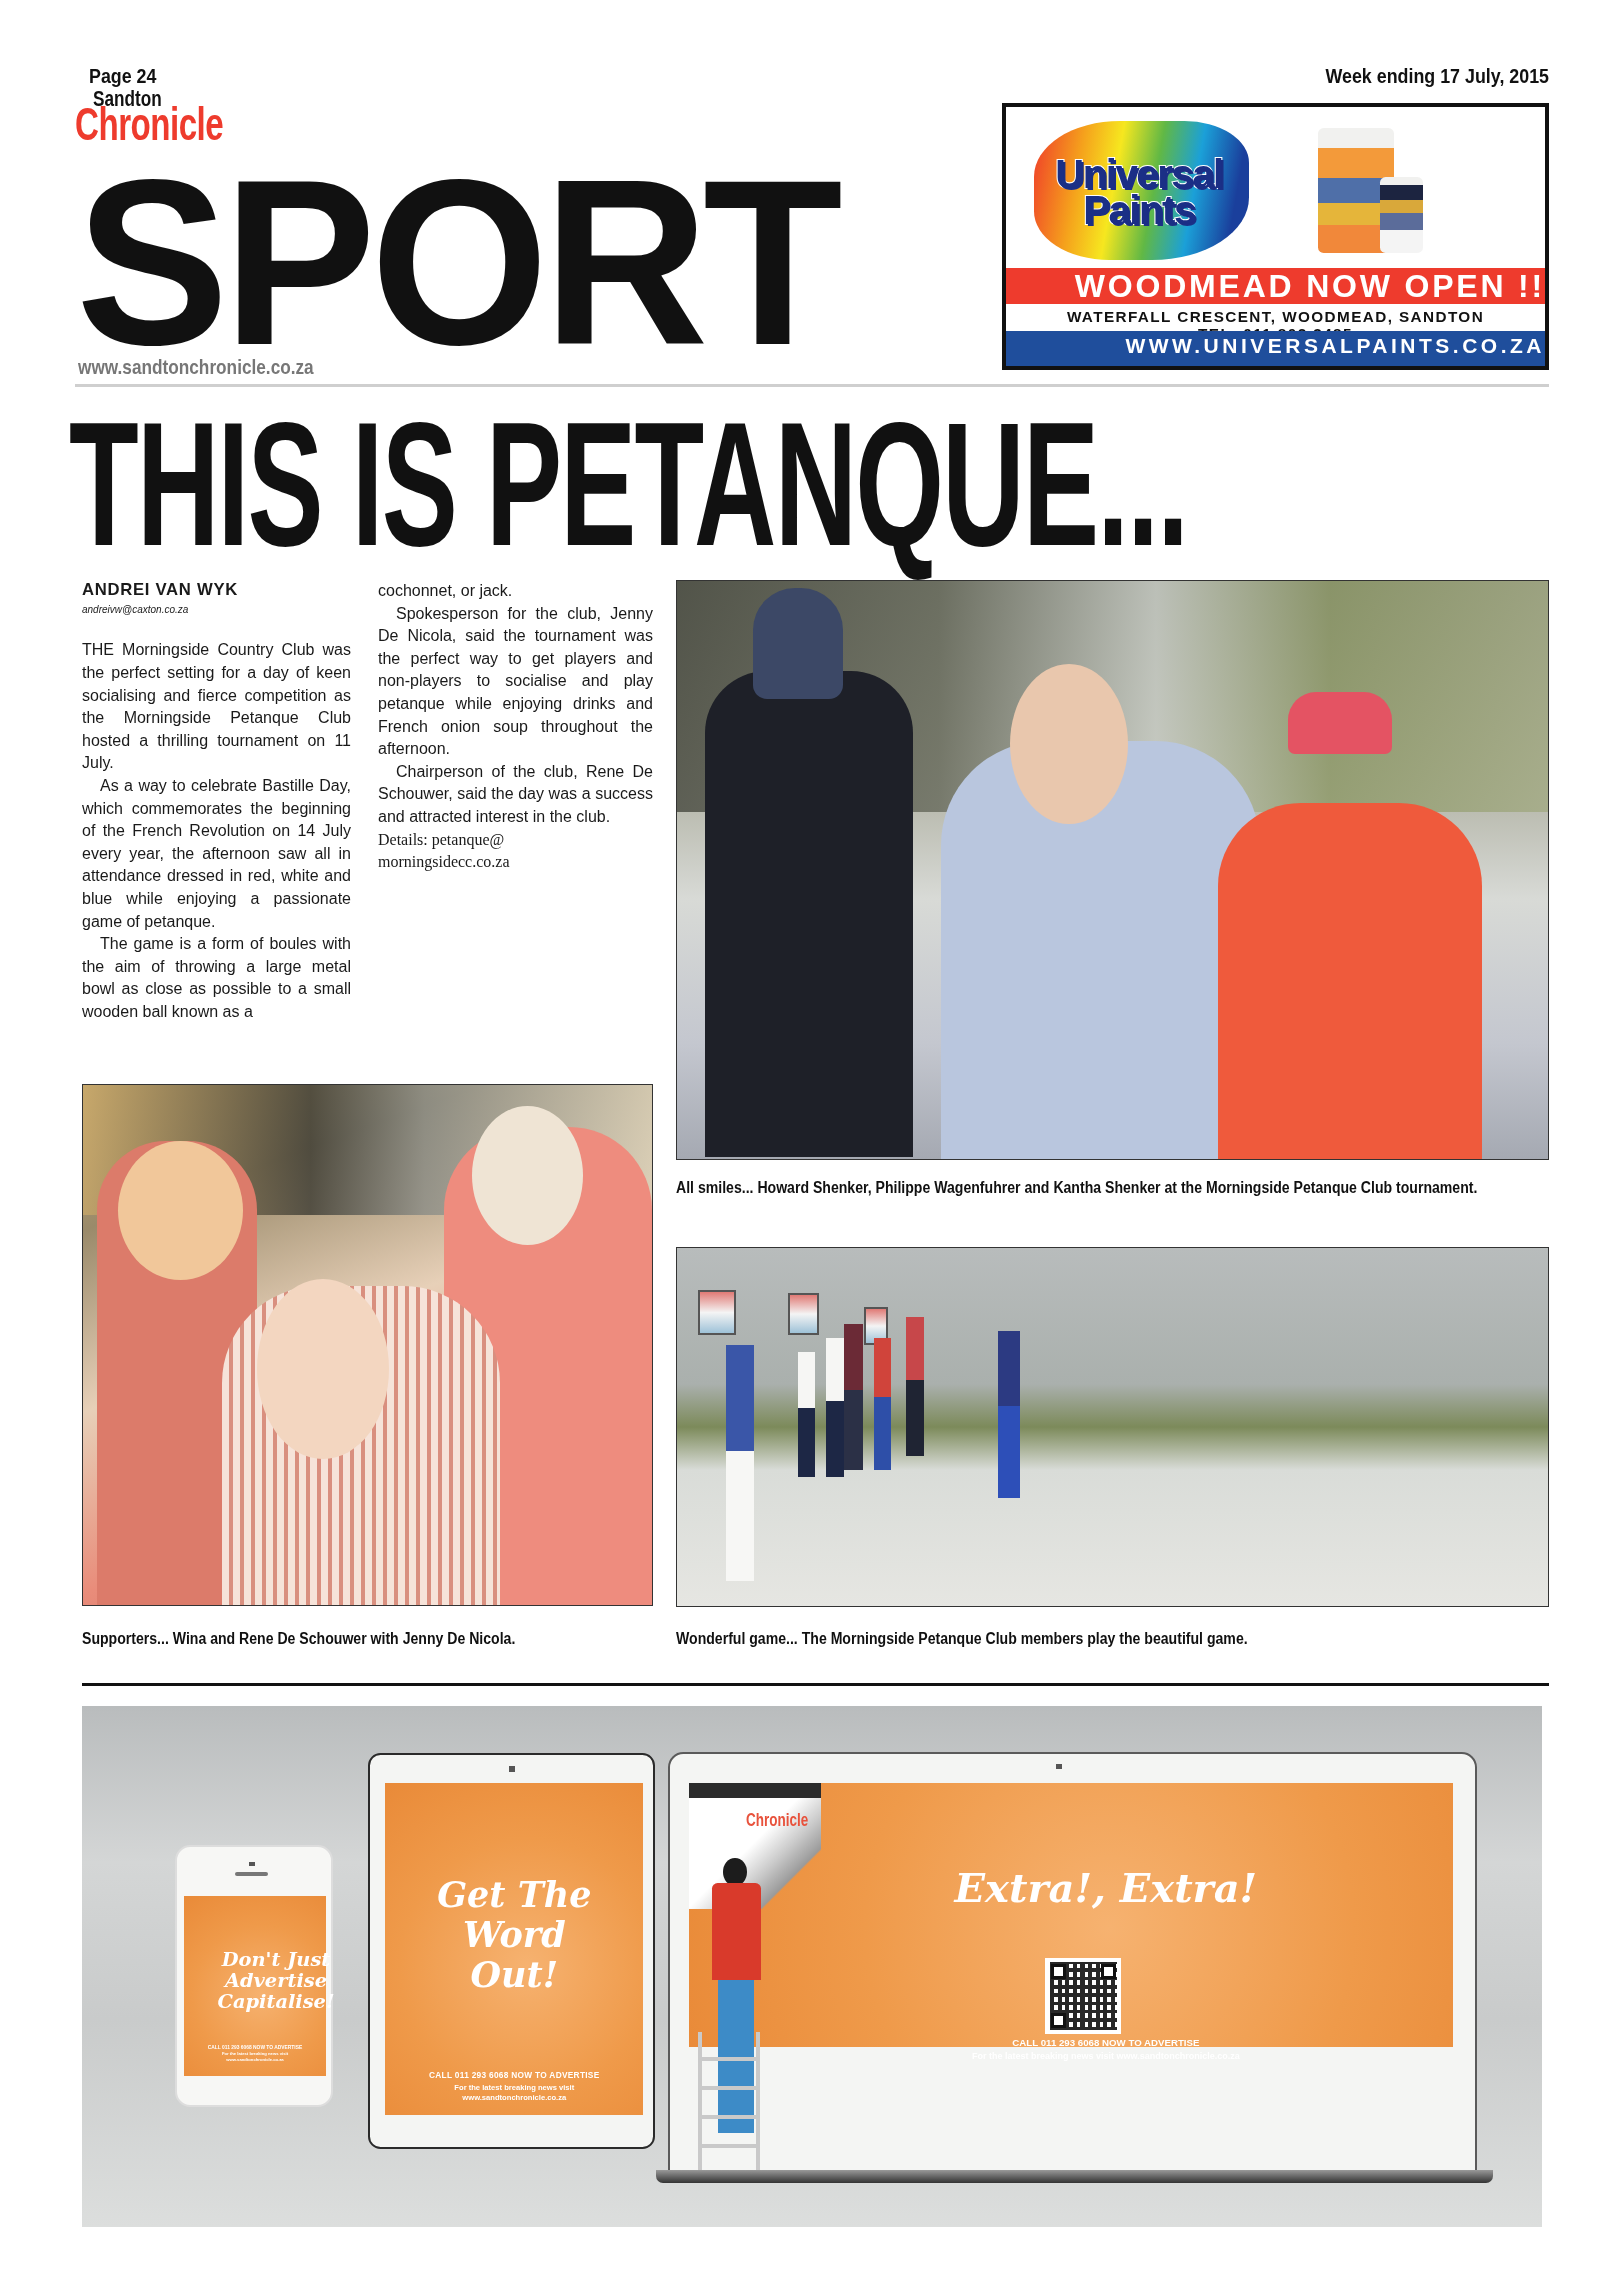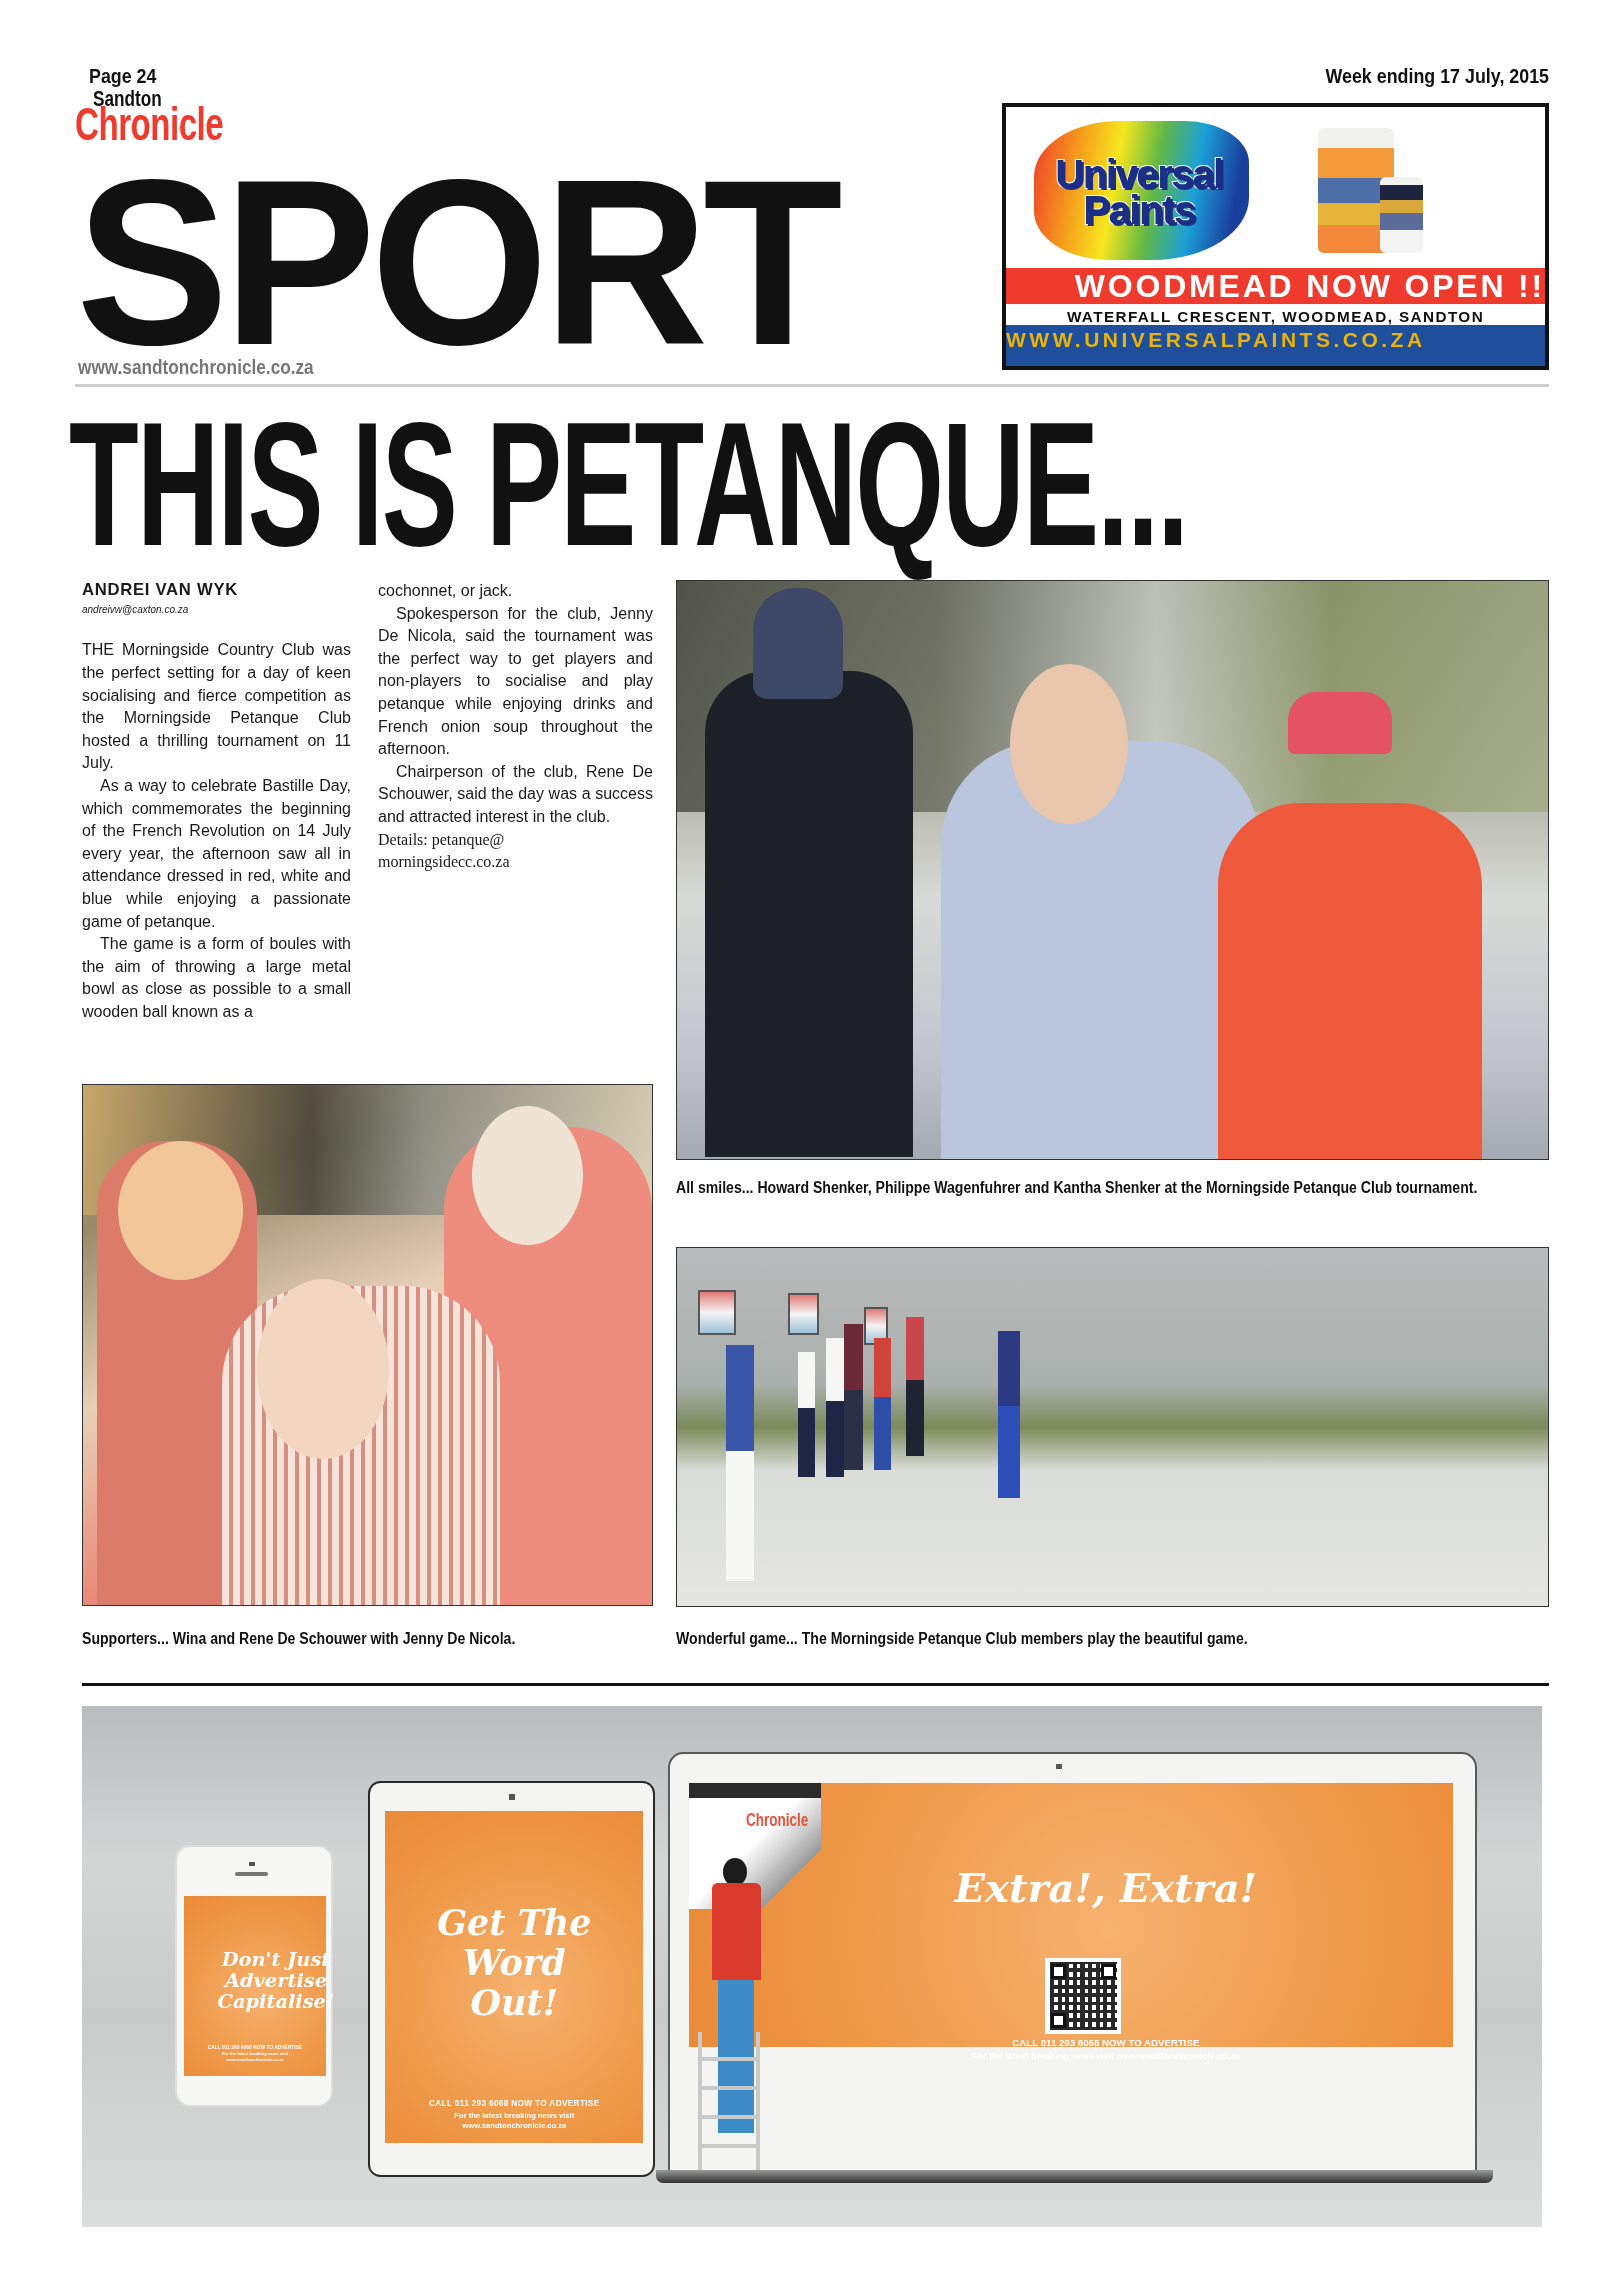--- a/index.html
+++ b/index.html
@@ -21,21 +21,21 @@
   #up-ad { left: 1002px; top: 103px; width: 547px; height: 267px; border: 4.2px solid #111; background: #fff; padding-left: 19px; }
   #up-logo { position: absolute; left: 28px; top: 14px; width: 215px; height: 139px; }
   #up-splash { position: absolute; inset: 0; border-radius: 40% 30% 45% 35%; background: linear-gradient(100deg, #ef3a2a 0%, #f5a21c 22%, #f6e71f 38%, #61b845 55%, #1ba0d8 72%, #1a3f9c 90%); filter: blur(0.7px); }
   #up-name { position: absolute; left: 18px; top: 35px; width: 174px; text-align: center; font-weight: bold; color: #1b2f86; font-size: 40px; line-height: 0.9; letter-spacing: -1.4px; -webkit-text-stroke: 2.1px #fff; paint-order: stroke fill; text-shadow: 2.1px 2.1px 0 #1b2f86; }
   #up-tins { position: absolute; left: 305px; top: 14px; width: 160px; height: 139px; }
   .tin { position: absolute; border-radius: 5.6px; }
   #tin-big { left: 7px; top: 7px; width: 76px; height: 125px; background: linear-gradient(180deg, #f1f1ef 0 16%, #f39a3a 16% 40%, #4f6fa8 40% 60%, #e5b53a 60% 78%, #f1883a 78% 100%); }
   #tin-small { left: 69px; top: 56px; width: 43px; height: 76px; background: linear-gradient(180deg, #f1f1ef 0 10%, #1c2440 10% 30%, #d9a83a 30% 48%, #5b6c9a 48% 70%, #f4f4f4 70% 100%); }
   #up-banner { position: absolute; left: 0; top: 161px; width: 100%; height: 36px; background: #ee3b2d; color: #fff; font-weight: bold; font-size: 32px; text-align: right; line-height: 36px; letter-spacing: 2.8px; transform-origin: center; }
   #up-address { position: absolute; left: 0; top: 201px; width: 100%; text-align: center; font-size: 15.3px; font-weight: bold; letter-spacing: 1.4px; line-height: 17.4px; }
-  #up-url-bar { position: absolute; left: 0; bottom: 0; width: 100%; height: 41px; background: #1f4e9c; color: #eab308; font-weight: bold; font-size: 21px; letter-spacing: 3.5px; text-align: left; line-height: 30.5px; }
+  #up-url-bar { position: absolute; left: 0; bottom: 0; width: 100%; height: 35px; background: #1f4e9c; color: #ffffff; font-weight: bold; font-size: 21px; letter-spacing: 3.5px; text-align: right; line-height: 30.5px; }
 
   
   #headline { left: 69px; top: 396px; font-size: 177px; font-weight: bold; line-height: 1; letter-spacing: -2.8px; transform: scaleX(0.645); transform-origin: left top; white-space: nowrap; }
 
   
   .col { position: absolute; font-size: 16px; line-height: 22.6px; text-align: justify; color: #1a1a1a; }
   #col1 { left: 82px; top: 580px; width: 269px; }
   #col2 { left: 378px; top: 580px; width: 275px; }
   #byline { font-size: 16.7px; font-weight: bold; letter-spacing: 0.7px; line-height: 19.4px; }
   #email { font-style: italic; font-size: 10px; line-height: 22px; margin-bottom: 18px; }
@@ -64,21 +64,21 @@
   .screen { position: absolute; background: radial-gradient(circle at 55% 55%, #f6b270 0%, #ef9a4a 55%, #e98a38 100%); color: #fff; text-align: center; }
   .script { font-family: "DejaVu Serif", serif; font-style: italic; font-weight: bold; color: #fff; }
   .small-cta { font-weight: bold; font-size: 8.3px; letter-spacing: 0.3px; }
   .small-sub { font-weight: bold; font-size: 7.6px; }
 
   #phone { left: 93px; top: 139px; width: 158px; height: 262px; border-radius: 15.3px; border-color: #ddd; background: #f7f7f5; }
   #phone .screen { left: 7px; top: 49px; width: 142px; height: 180px; }
   #phone-camera { position: absolute; left: 72px; top: 15.3px; width: 5.6px; height: 4.2px; background: #555; }
   #phone-speaker { position: absolute; left: 58px; top: 25px; width: 33px; height: 3.5px; background: #777; border-radius: 2.1px; }
 
-  #tablet { left: 286px; top: 47px; width: 287px; height: 396px; border-radius: 12.5px; margin-top: 28px; }
+  #tablet { left: 286px; top: 47px; width: 287px; height: 396px; border-radius: 12.5px; }
   #tablet .screen { left: 15.3px; top: 28px; width: 258px; height: 332px; }
   #tablet-camera { position: absolute; left: 139px; top: 11px; width: 5.6px; height: 5.6px; background: #555; }
 
   #laptop { left: 586px; top: 46px; width: 809px; height: 430px; border-radius: 15.3px 15.3px 0 0; border-color: #5a5a5a; }
   #laptop .screen { left: 19.4px; top: 29px; width: 639px; height: 250px; }
   #laptop-base { position: absolute; left: -14px; top: 416px; width: 837px; height: 12.5px; background: linear-gradient(180deg, #999 0%, #333 100%); border-radius: 0 0 7px 7px; }
   #laptop-camera { position: absolute; left: 386px; top: 9.7px; width: 5.6px; height: 5.6px; background: #555; }
   #laptop-bar { position: absolute; left: 19.4px; top: 29px; width: 132px; height: 15.3px; background: #2b2b2b; }
   #peel { position: absolute; left: 19.4px; top: 44px; width: 132px; height: 111px; background: linear-gradient(135deg, #ffffff 0%, #ffffff 45%, #cfcfcf 60%, #9a9a9a 75%, rgba(0,0,0,0) 76%); }
   #mini-logo { position: absolute; left: 76px; top: 56px; font-weight: bold; font-size: 18px; color: #e8523c; transform: scaleX(0.75); transform-origin: left top; }

